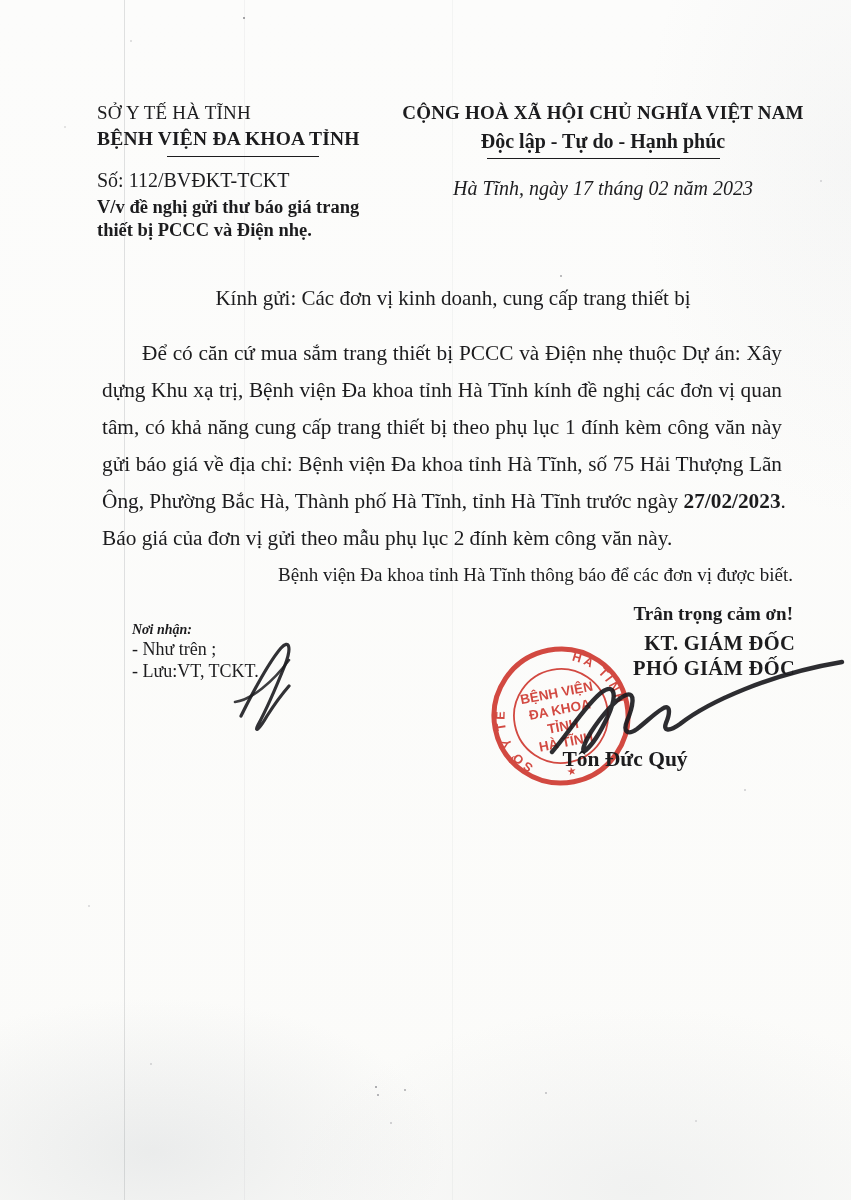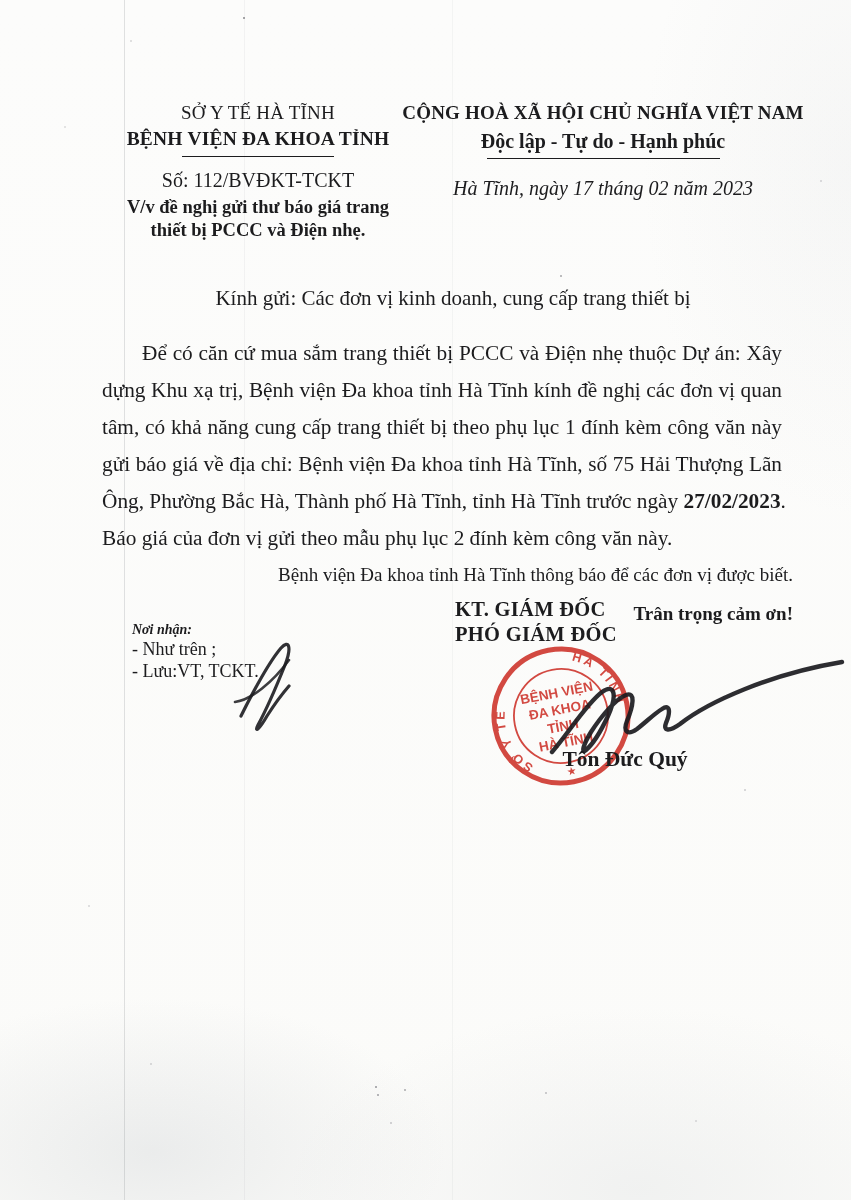--- a/index.html
+++ b/index.html
@@ -35,21 +35,21 @@
       404px 1089px 0 rgba(100,100,108,.4),
       545px 1092px 0 rgba(120,120,128,.35),
       390px 1122px 0 rgba(120,120,128,.3),
       150px 1063px 0 rgba(150,150,155,.3),
       695px 1120px 0 rgba(160,160,165,.3),
       744px 789px 0 rgba(150,150,155,.35),
       88px 905px 0 rgba(160,160,165,.3);
   }
 
   
-  .org-block{position:absolute;left:112px;top:102px;width:292px;text-align:center;line-height:1.18;}
+  .org-block{position:absolute;left:97px;top:102px;width:292px;line-height:1.18;}
   .org-sup{font-size:19px;letter-spacing:.2px;}
   .org-name{font-size:19.5px;font-weight:bold;margin-top:3px;letter-spacing:.2px;}
   .org-rule{width:152px;border-top:1.6px solid #1c1c1e;margin:6px auto 0 auto;}
   .doc-number{font-size:20px;margin-top:12px;}
   .doc-subject{font-size:18.5px;line-height:23px;margin-top:3px;font-weight:bold;}
 
   .national-block{position:absolute;left:401px;top:102px;width:404px;text-align:center;line-height:1.2;}
   .nat-1{font-size:19px;font-weight:bold;letter-spacing:.2px;}
   .nat-2{font-size:20px;font-weight:bold;margin-top:4px;}
   .nat-rule{width:233px;border-top:1.6px solid #1c1c1e;margin:5px auto 0 auto;}
@@ -63,21 +63,21 @@
   .jline.last{text-align-last:left;white-space:normal;}
   .para-single{position:absolute;left:113px;width:680px;font-size:19px;line-height:37px;text-align:right;}
   .p2{top:556px;text-indent:40px;}
   .p3{top:595px;text-indent:55px;font-weight:bold;}
 
   
   .recipients{position:absolute;left:132px;top:622px;}
   .recip-label{font-size:14px;font-weight:bold;font-style:italic;}
   .recip-item{font-size:18px;line-height:22px;}
 
-  .signer{position:absolute;left:455px;top:597px;width:340px;text-align:left;z-index:3;}
+  .signer{position:absolute;left:455px;top:631px;width:340px;text-align:right;z-index:3;}
   .signer-title{font-size:20.5px;font-weight:bold;line-height:25px;letter-spacing:.3px;}
   .signer-name{position:absolute;left:455px;top:747px;width:340px;text-align:center;
     font-size:21.5px;font-weight:bold;z-index:4;}
 
   .stamp-svg{position:absolute;left:486px;top:641px;z-index:1;opacity:.92;}
   .main-sig{position:absolute;left:530px;top:640px;z-index:5;}
   .small-sig{position:absolute;left:225px;top:630px;z-index:5;}
 </style>
 </head>
 <body>

